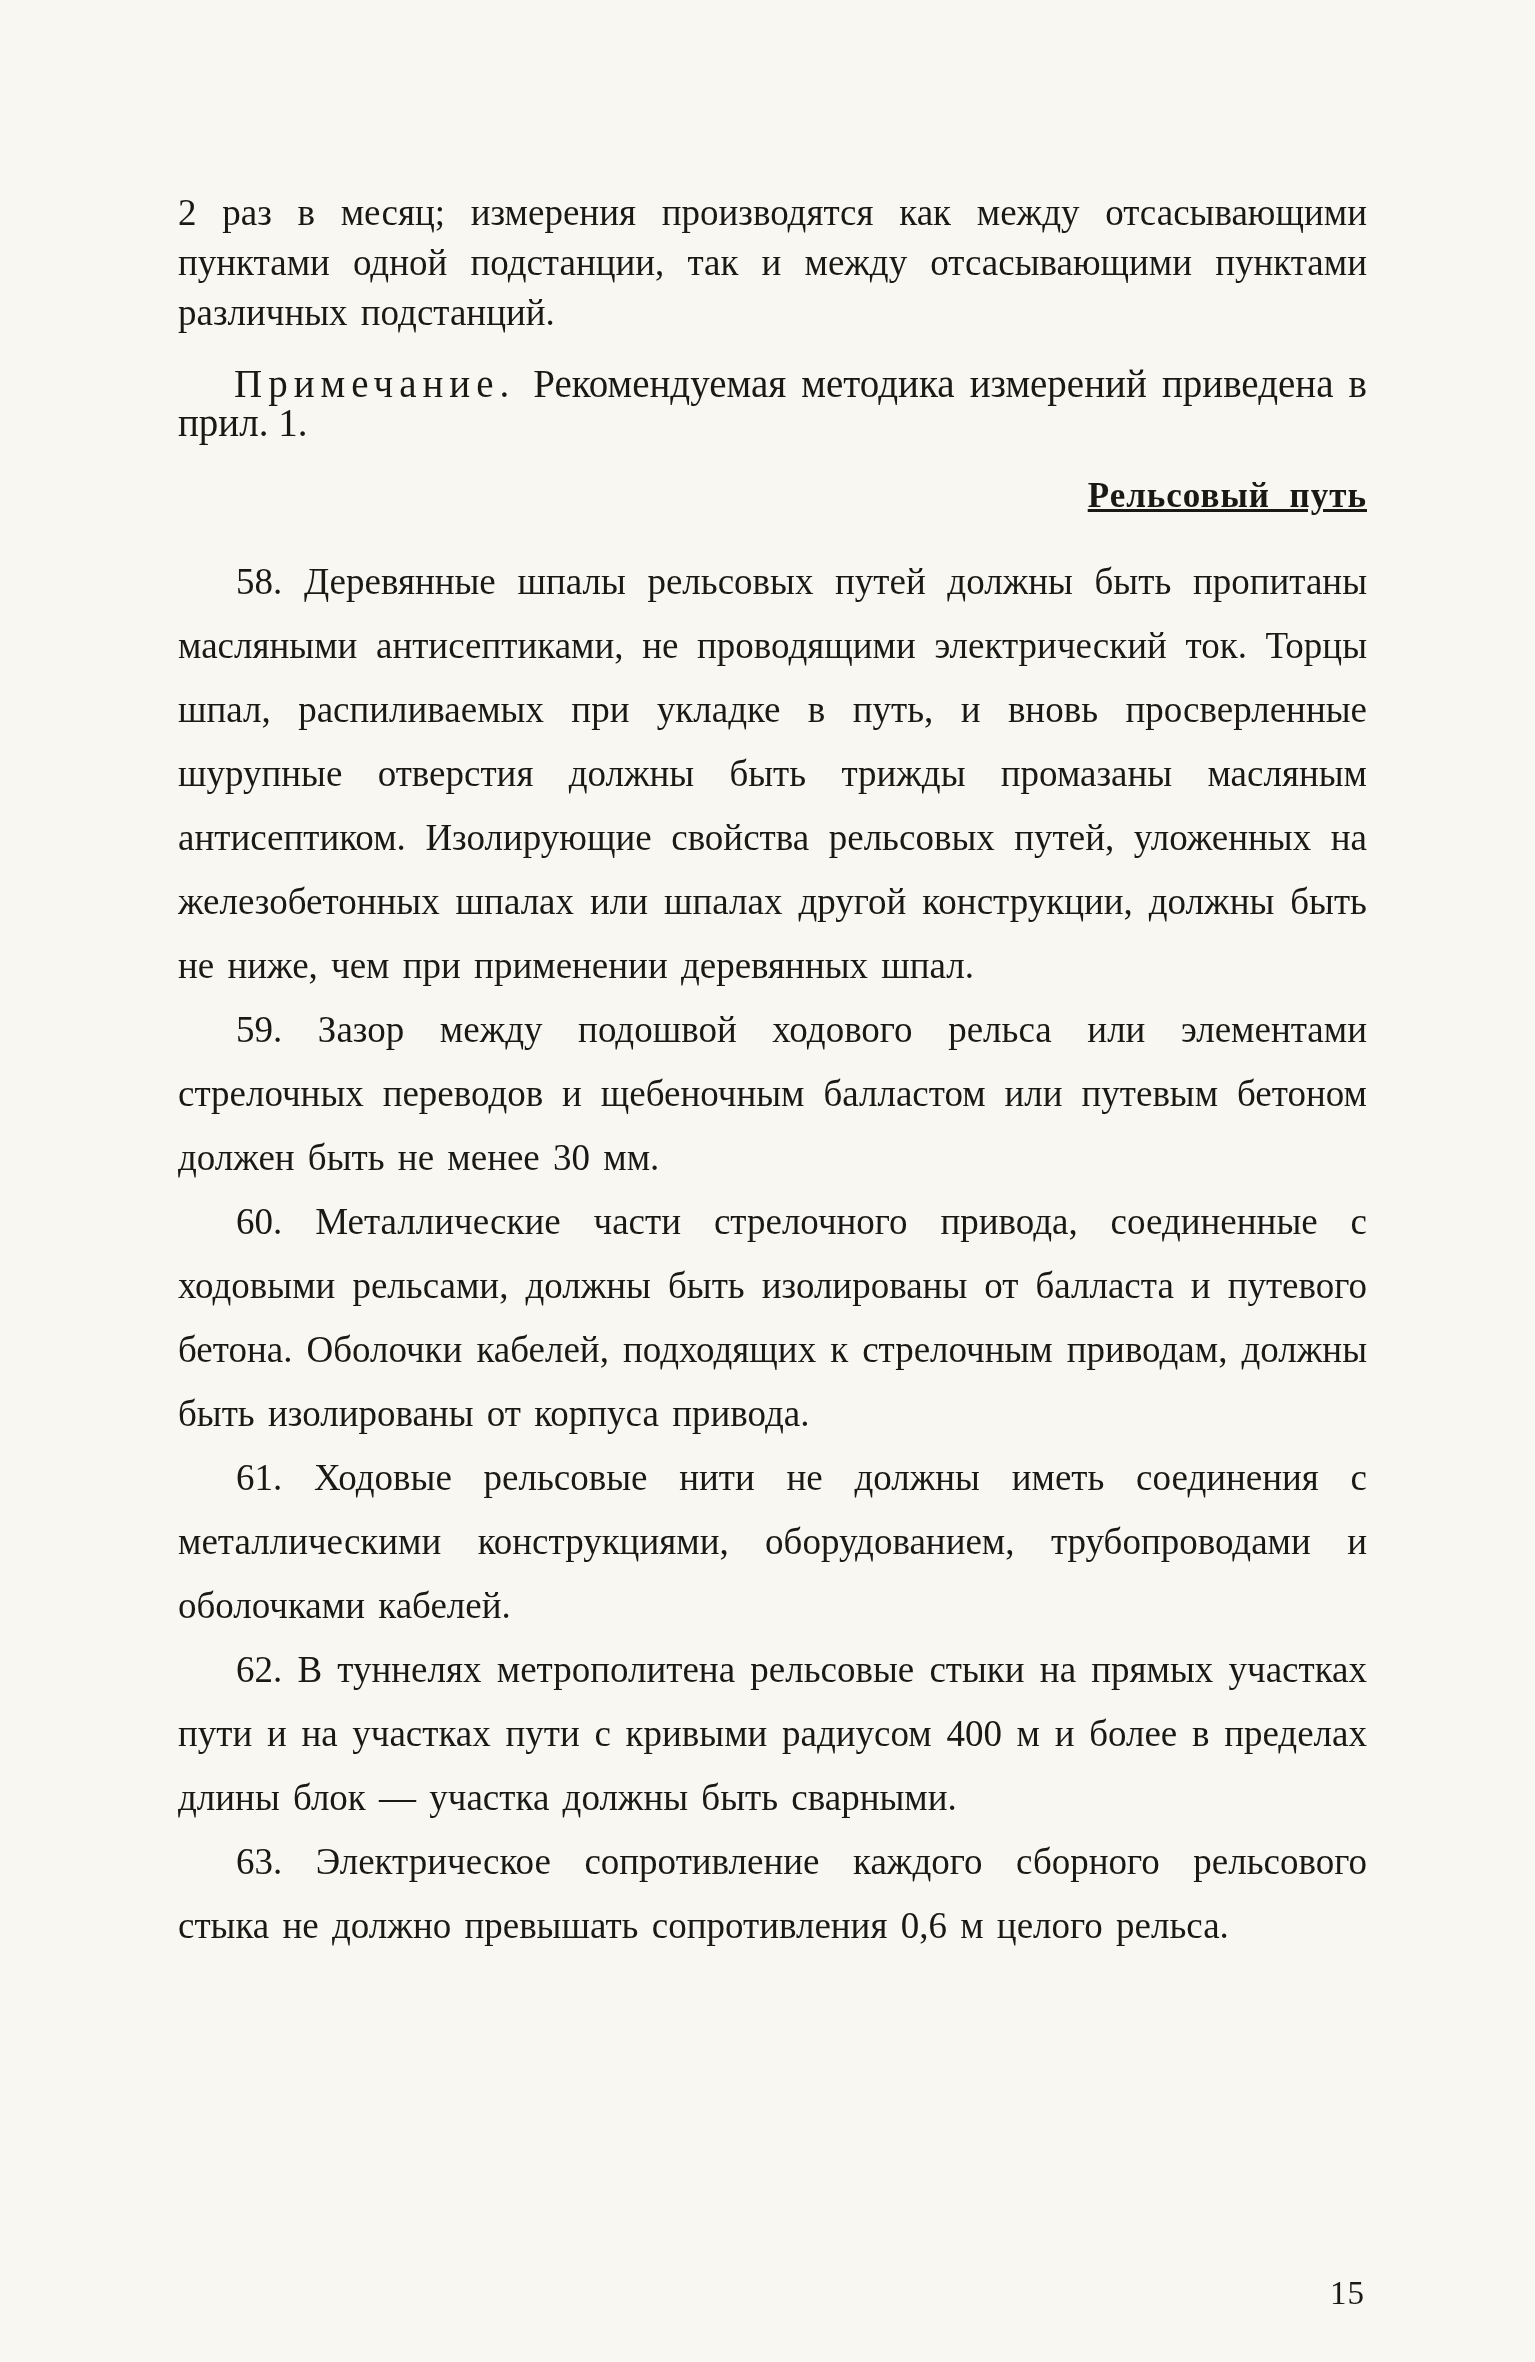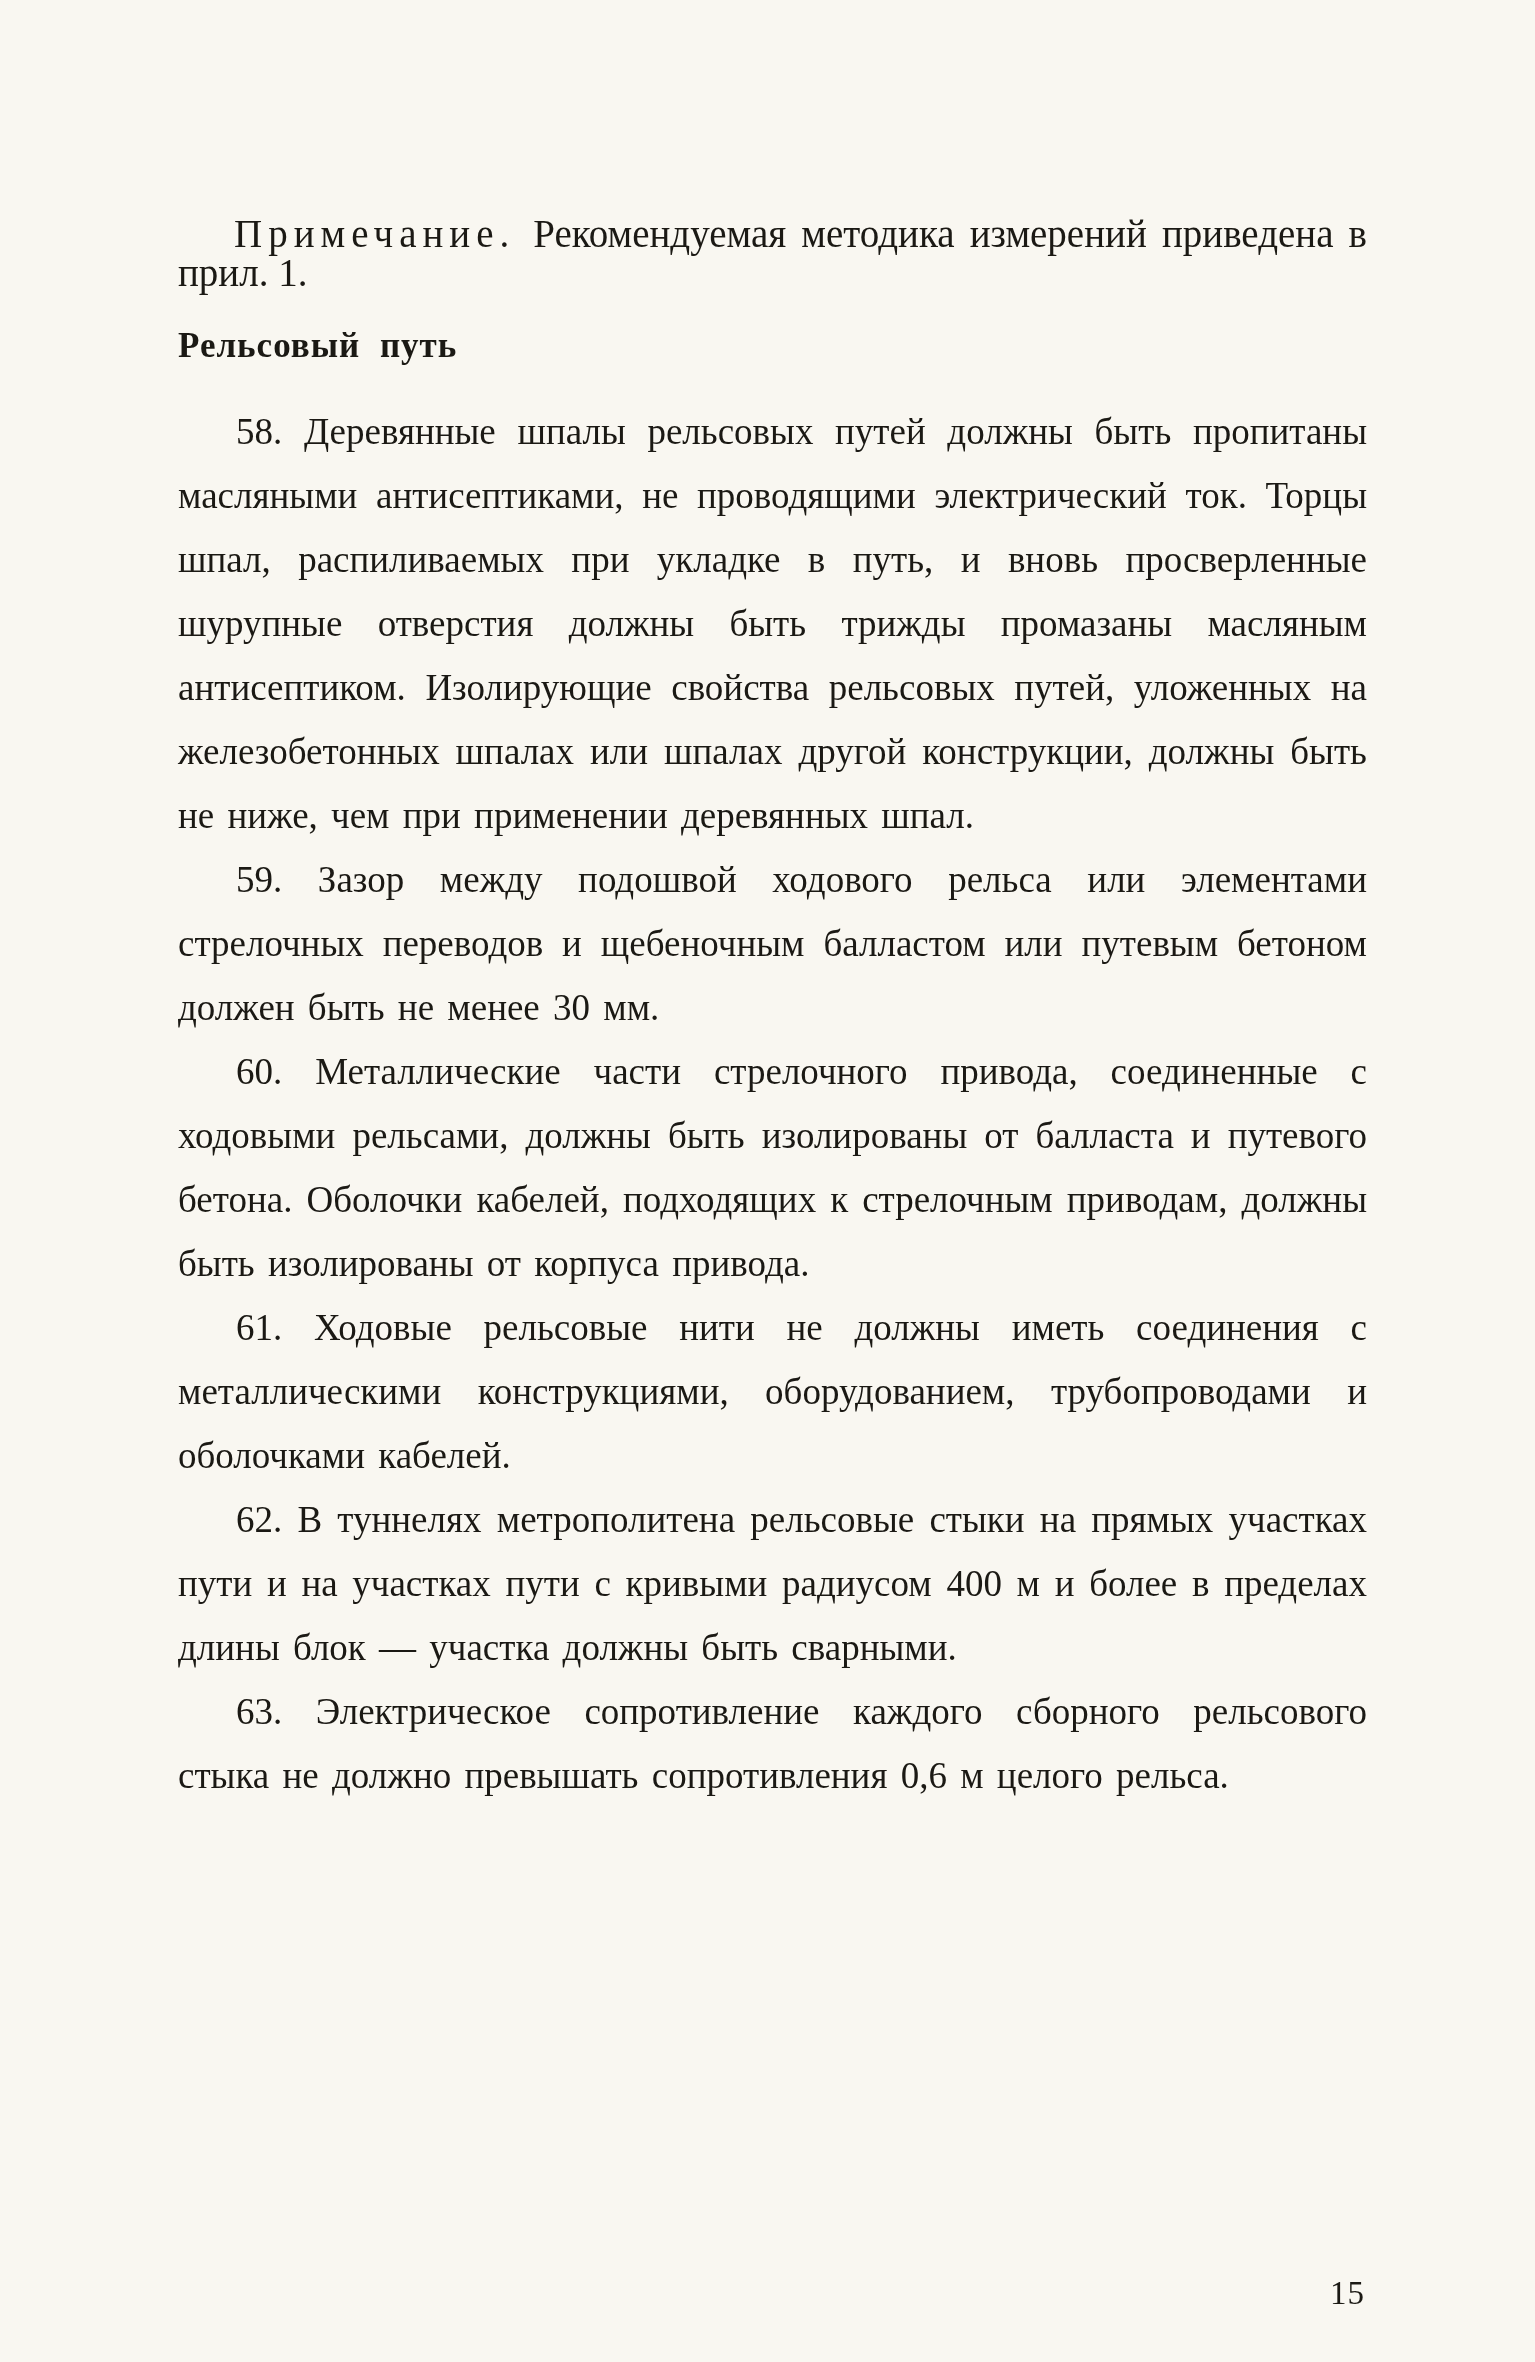--- a/index.html
+++ b/index.html
@@ -40,25 +40,26 @@
   .section-heading {
     margin: 52px 0 0 0;
     text-align: center;
     font-size: 33px;
     font-weight: bold;
     letter-spacing: 1.5px;
     word-spacing: 6px;
   }
   .subsection-heading {
     margin: 34px 0 12px 0;
-    text-align: left;
+    text-align: right;
     font-size: 35px;
     font-weight: bold;
     letter-spacing: 1px;
     word-spacing: 10px;
+    text-decoration: underline;
   }
   .body-block {
     margin-top: 34px;
   }
   .body-para {
     font-size: 37px;
     line-height: 64px;
     text-align: justify;
     text-indent: 58px;
     word-spacing: 4px;
@@ -71,20 +72,21 @@
     font-size: 33px;
     font-weight: normal;
     letter-spacing: 1px;
   }
 </style>
 </head>
 <body>
 
 <div class="page" style="--paper: #f9f7f1; --ink: #1b1914;">
 
+  <p class="intro">2 раз в месяц; измерения производятся как между отсасывающими пунктами одной подстанции, так и между отсасывающими пунктами различных подстанций.</p>
 
   <p class="note">
     <span class="note-label">Примечание.</span><span>Рекомендуемая методика измерений приведена в прил. 1.</span>
   </p>
 
 
   <h3 class="subsection-heading">Рельсовый путь</h3>
 
   <div class="body-block">
     <p class="body-para">58. Деревянные шпалы рельсовых путей должны быть пропитаны масляными антисептиками, не проводящими электрический ток. Торцы шпал, распиливаемых при укладке в путь, и вновь просверленные шурупные отверстия должны быть трижды промазаны масляным антисептиком. Изолирующие свойства рельсовых путей, уложенных на железобетонных шпалах или шпалах другой конструкции, должны быть не ниже, чем при применении деревянных шпал.</p>

